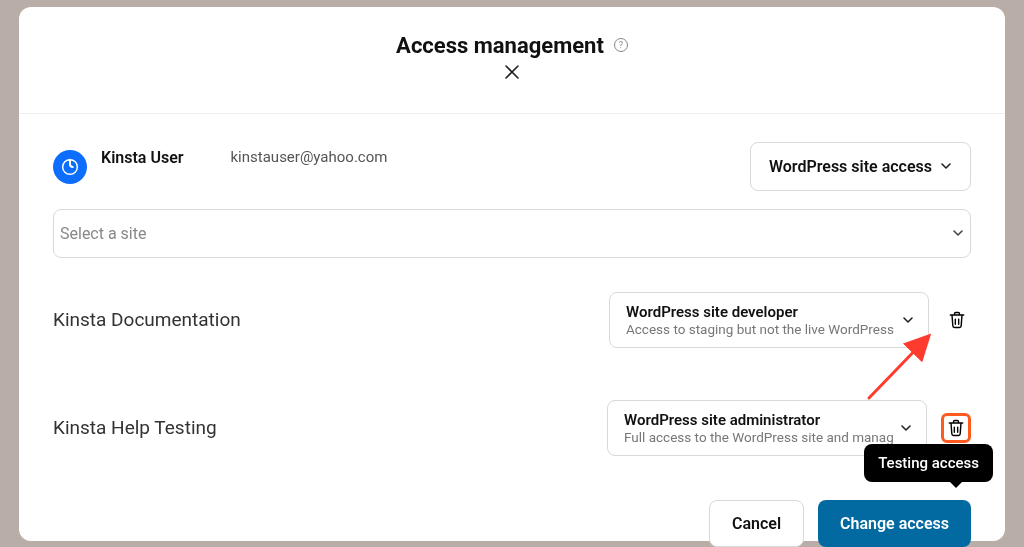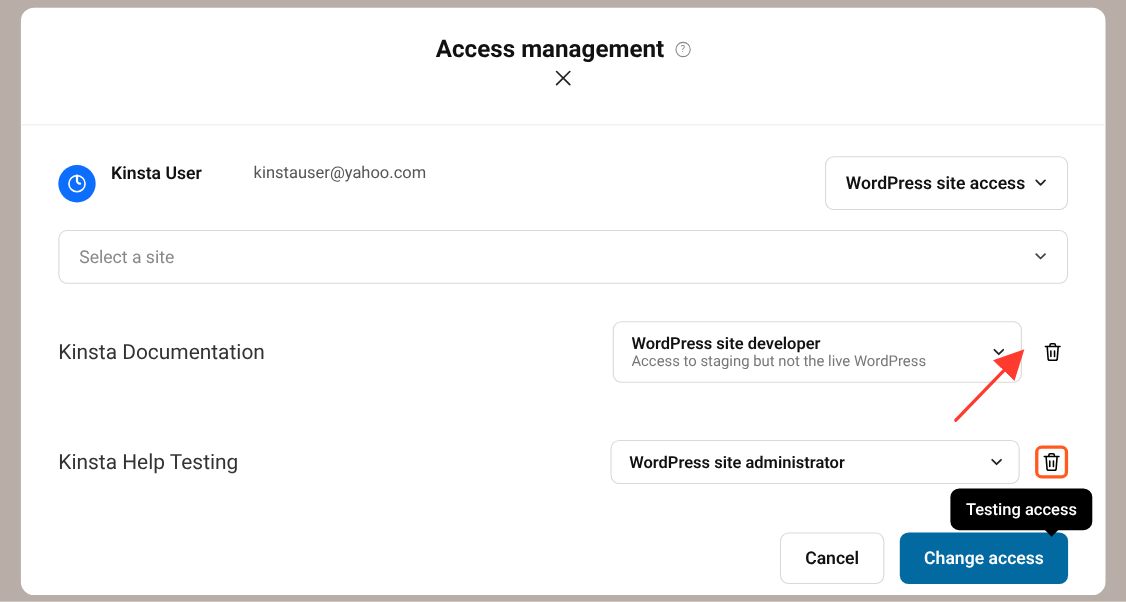--- a/index.html
+++ b/index.html
@@ -14,26 +14,26 @@
     .user-row { display: flex; align-items: center; justify-content: space-between; padding: 28px 0 18px 0; }
     .user-info { display: flex; align-items: flex-start; gap: 14px; }
     .avatar { width: 34px; height: 34px; border-radius: 50%; background: #0d6efd; display: flex; align-items: center; justify-content: center; flex-shrink: 0; margin-top: 2px; }
     .avatar svg { width: 22px; height: 22px; }
     .user-text { display: flex; flex-direction: row; gap: 47px; }
     .user-name { font-size: 16px; font-weight: 600; color: #111; line-height: 1.3; }
     .user-email { font-size: 15px; color: #555; line-height: 1.3; }
     .access-dropdown { display: flex; align-items: center; gap: 8px; border: 1px solid #d9d9d9; border-radius: 8px; padding: 14px 18px; cursor: pointer; background: #fff; }
     .access-dropdown-label { font-size: 16px; font-weight: 600; color: #111; }
     .chevron { width: 12px; height: 12px; }
-    .select-site { width: 100%; border: 1px solid #d9d9d9; border-radius: 8px; padding: 14px 18px; display: flex; align-items: center; justify-content: space-between; cursor: pointer; background: #fff; margin-bottom: 8px; }
+    .select-site { width: 100%; border: 1px solid #d9d9d9; border-radius: 8px; padding: 14px 6px; display: flex; align-items: center; justify-content: space-between; cursor: pointer; background: #fff; margin-bottom: 8px; }
     .select-site-text { font-size: 16px; color: #888; }
     .site-row { display: flex; align-items: center; justify-content: space-between; padding: 26px 0; }
     .site-name { font-size: 19px; color: #333; }
     .role-cell { display: flex; align-items: center; gap: 14px;}
-    .role-dropdown { border: 1px solid #d9d9d9; border-radius: 8px; padding: 10px 14px 10px 16px; display: flex; align-items: center; justify-content: space-between; width: 372px; cursor: pointer; background: #fff; }
+    .role-dropdown { border: 1px solid #d9d9d9; border-radius: 8px; padding: 10px 14px 10px 16px; display: flex; align-items: center; justify-content: space-between; width: 320px; cursor: pointer; background: #fff; }
     .role-text { display: flex; flex-direction: column; overflow: hidden; }
     .role-title { font-size: 15px; font-weight: 600; color: #111; white-space: nowrap; overflow: hidden; text-overflow: ellipsis; }
     .role-desc { font-size: 13.5px; color: #777; white-space: nowrap; overflow: hidden; text-overflow: ellipsis; max-width: 280px; }
     .trash-btn { background: none; border: none; cursor: pointer; padding: 4px; display: flex; align-items: center; justify-content: center; }
     .trash-btn.highlighted { border: 3px solid #ff5a1f; border-radius: 6px; padding: 2px; }
     .tooltip { position: absolute; background: #000; color: #fff; font-size: 15px; font-weight: 500; padding: 10px 14px; border-radius: 8px; right: 12px; top: 330px; white-space: nowrap; }
     .tooltip::after { content: ''; position: absolute; bottom: -6px; right: 30px; width: 0; height: 0; border-left: 7px solid transparent; border-right: 7px solid transparent; border-top: 7px solid #000; }
     .modal-footer { display: flex; justify-content: flex-end; gap: 14px; padding: 18px 34px 26px; }
     .btn { border-radius: 8px; padding: 13px 22px; font-size: 16px; font-weight: 600; cursor: pointer; border: none; }
     .btn-cancel { background: #fff; border: 1px solid #d9d9d9; color: #111; }
@@ -105,20 +105,21 @@
         </button>
       </div>
     </div>
 
     <div class="site-row">
       <span class="site-name">Kinsta Help Testing</span>
       <div class="role-cell">
         <div class="role-dropdown">
           <div class="role-text">
             <span class="role-title">WordPress site administrator</span>
+            <span class="role-desc">Full access to the WordPress site and manag</span>
           </div>
           <svg class="chevron" viewBox="0 0 12 12">
               <path d="M2 4 L6 8 L10 4" fill="none" stroke="#222" stroke-width="1.6" stroke-linecap="round" stroke-linejoin="round"></path>
             </svg>
         </div>
         <button class="trash-btn highlighted">
           <svg width="20" height="20" viewBox="0 0 24 24">
               <path d="M4 6h16 M9 6V4.5A1.5 1.5 0 0 1 10.5 3h3A1.5 1.5 0 0 1 15 4.5V6 M6 6l1 13a2 2 0 0 0 2 2h6a2 2 0 0 0 2-2l1-13 M10 11v6 M14 11v6" fill="none" stroke="#000" stroke-width="1.7" stroke-linecap="round" stroke-linejoin="round"></path>
             </svg>
         </button>

